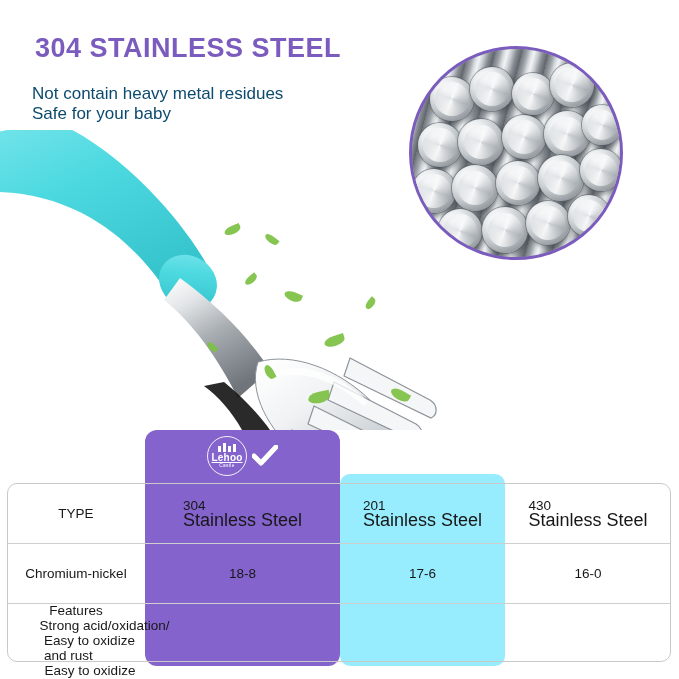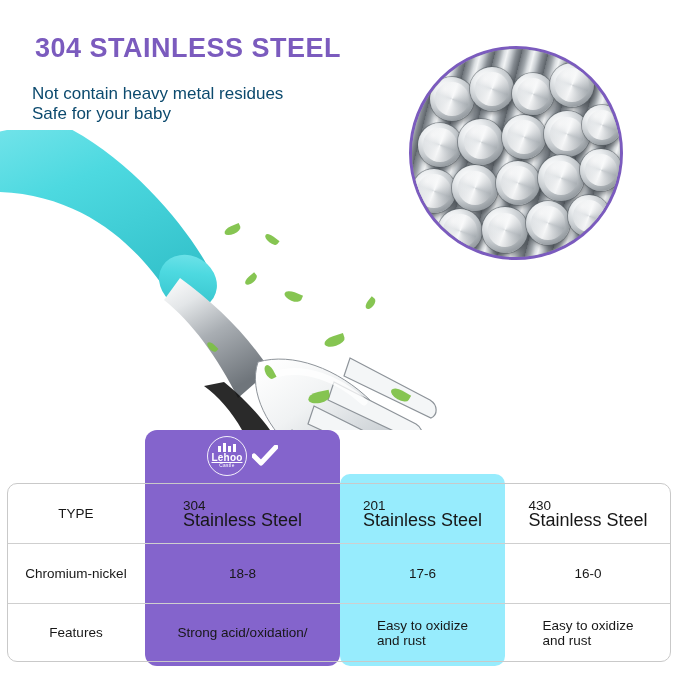--- a/index.html
+++ b/index.html
@@ -75,21 +75,21 @@
     background:transparent;z-index:3;box-sizing:border-box;
   }
   .row-sep{position:absolute;left:0;right:0;height:1px;background:#cfcfcf;}
   .row-sep.r1{top:59px;}
   .row-sep.r2{top:119px;}
 
   .cellgrid{position:absolute;inset:0;z-index:4;}
   .trow{position:absolute;left:7px;width:664px;height:60px;display:flex;}
   .trow.a{top:483px;}
   .trow.b{top:543px;}
-  .trow.c{top:603px;height:59px;}
+  .trow.c{top:603px;height:59px;flex-direction:column;}
   .cell{
     display:flex;align-items:center;justify-content:center;
     text-align:left;color:#171717;font-size:13.5px;line-height:15px;
     box-sizing:border-box;
   }
   .c-label{width:138px;}
   .c-304{width:195px;}
   .c-201{width:165px;}
   .c-430{width:166px;}
   .cell .sm{font-size:18px;}

